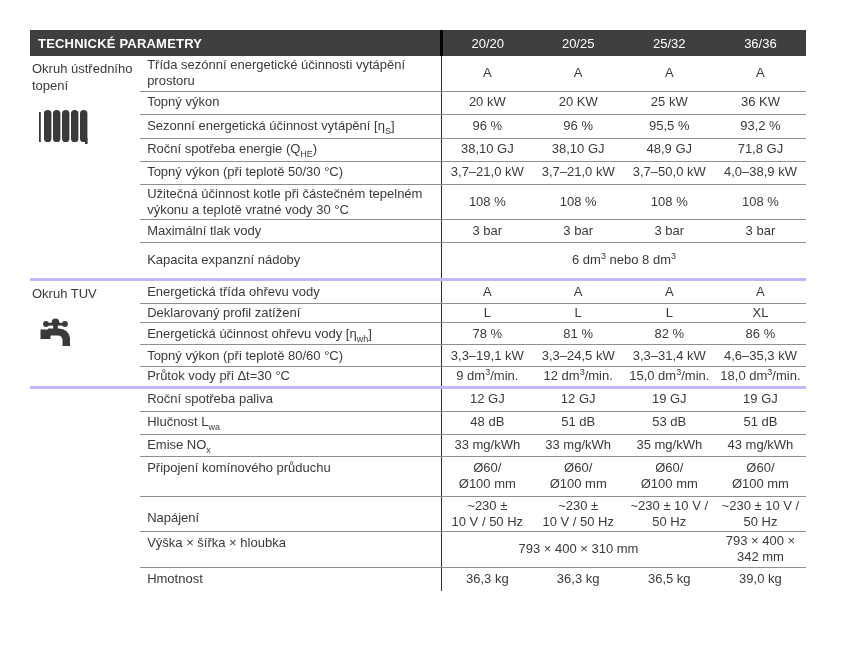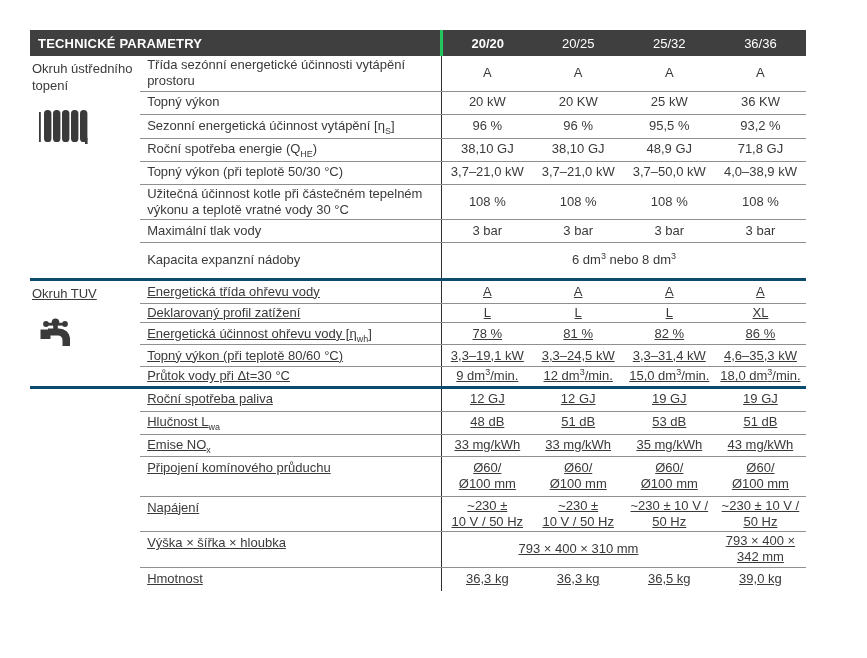--- a/index.html
+++ b/index.html
@@ -31,42 +31,42 @@
     vertical-align:middle;
     padding:0;
   }
   th.h-title{
     text-align:left;
     padding-left:8px;
     font-weight:bold;
     letter-spacing:.2px;
   }
   th.h-model{ text-align:center; font-weight:normal; }
-  th.h-model.first{ border-left:3px solid #22c55e;font-weight:bold; }
+  th.h-model.first{ border-left:3px solid #000000; }
 
   
   td{ padding:1px 4px; vertical-align:middle; line-height:1.25; }
   td.sec{
     vertical-align:top;
     padding:5px 4px 0 2px;
     line-height:1.3;
     margin-top:42px;
   }
   td.lab{
     text-align:left;
     padding-left:7px;
     border-bottom:1px solid #8f8f8f;
   }
   td.val{
     text-align:center;
     border-bottom:1px solid #8f8f8f;
   }
   td.vdiv{ border-left:1px solid #2e2e2e; }
 
-  tbody.sec2, tbody.sec3{ border-top:3px solid #0c4a6e;text-decoration:underline; }
+  tbody.sec2, tbody.sec3{ border-top:3px solid #c4b5fd; }
   tr.lastrow td{ border-bottom:none; }
   tr.pre-thick td{ border-bottom:none; }
 
   sub{ font-size:9px; line-height:0; }
   sup{ font-size:9px; line-height:0; }
 
   .icon-wrap{ margin-top:14px; padding-left:6px; }
   .icon-wrap svg{ display:block; }
 </style>
 </head>
@@ -239,21 +239,21 @@
         <td class="val">43 mg/kWh</td>
       </tr>
       <tr style="height:40px">
         <td class="lab" style="vertical-align:top;padding-top:3px">Připojení komínového průduchu</td>
         <td class="val vdiv">Ø60/<br>Ø100 mm</td>
         <td class="val">Ø60/<br>Ø100 mm</td>
         <td class="val">Ø60/<br>Ø100 mm</td>
         <td class="val">Ø60/<br>Ø100 mm</td>
       </tr>
       <tr style="height:34px">
-        <td class="lab" style="vertical-align:top;padding-top:3px">Napájení</td>
+        <td class="lab" style="vertical-align:top;padding-top:13px">Napájení</td>
         <td class="val vdiv">~230 ±<br>10 V / 50 Hz</td>
         <td class="val">~230 ±<br>10 V / 50 Hz</td>
         <td class="val">~230 ± 10 V /<br>50 Hz</td>
         <td class="val">~230 ± 10 V /<br>50 Hz</td>
       </tr>
       <tr style="height:34px">
         <td class="lab" style="vertical-align:top;padding-top:3px">Výška × šířka × hloubka</td>
         <td class="val vdiv" colspan="3">793 × 400 × 310 mm</td>
         <td class="val">793 × 400 ×<br>342 mm</td>
       </tr>

